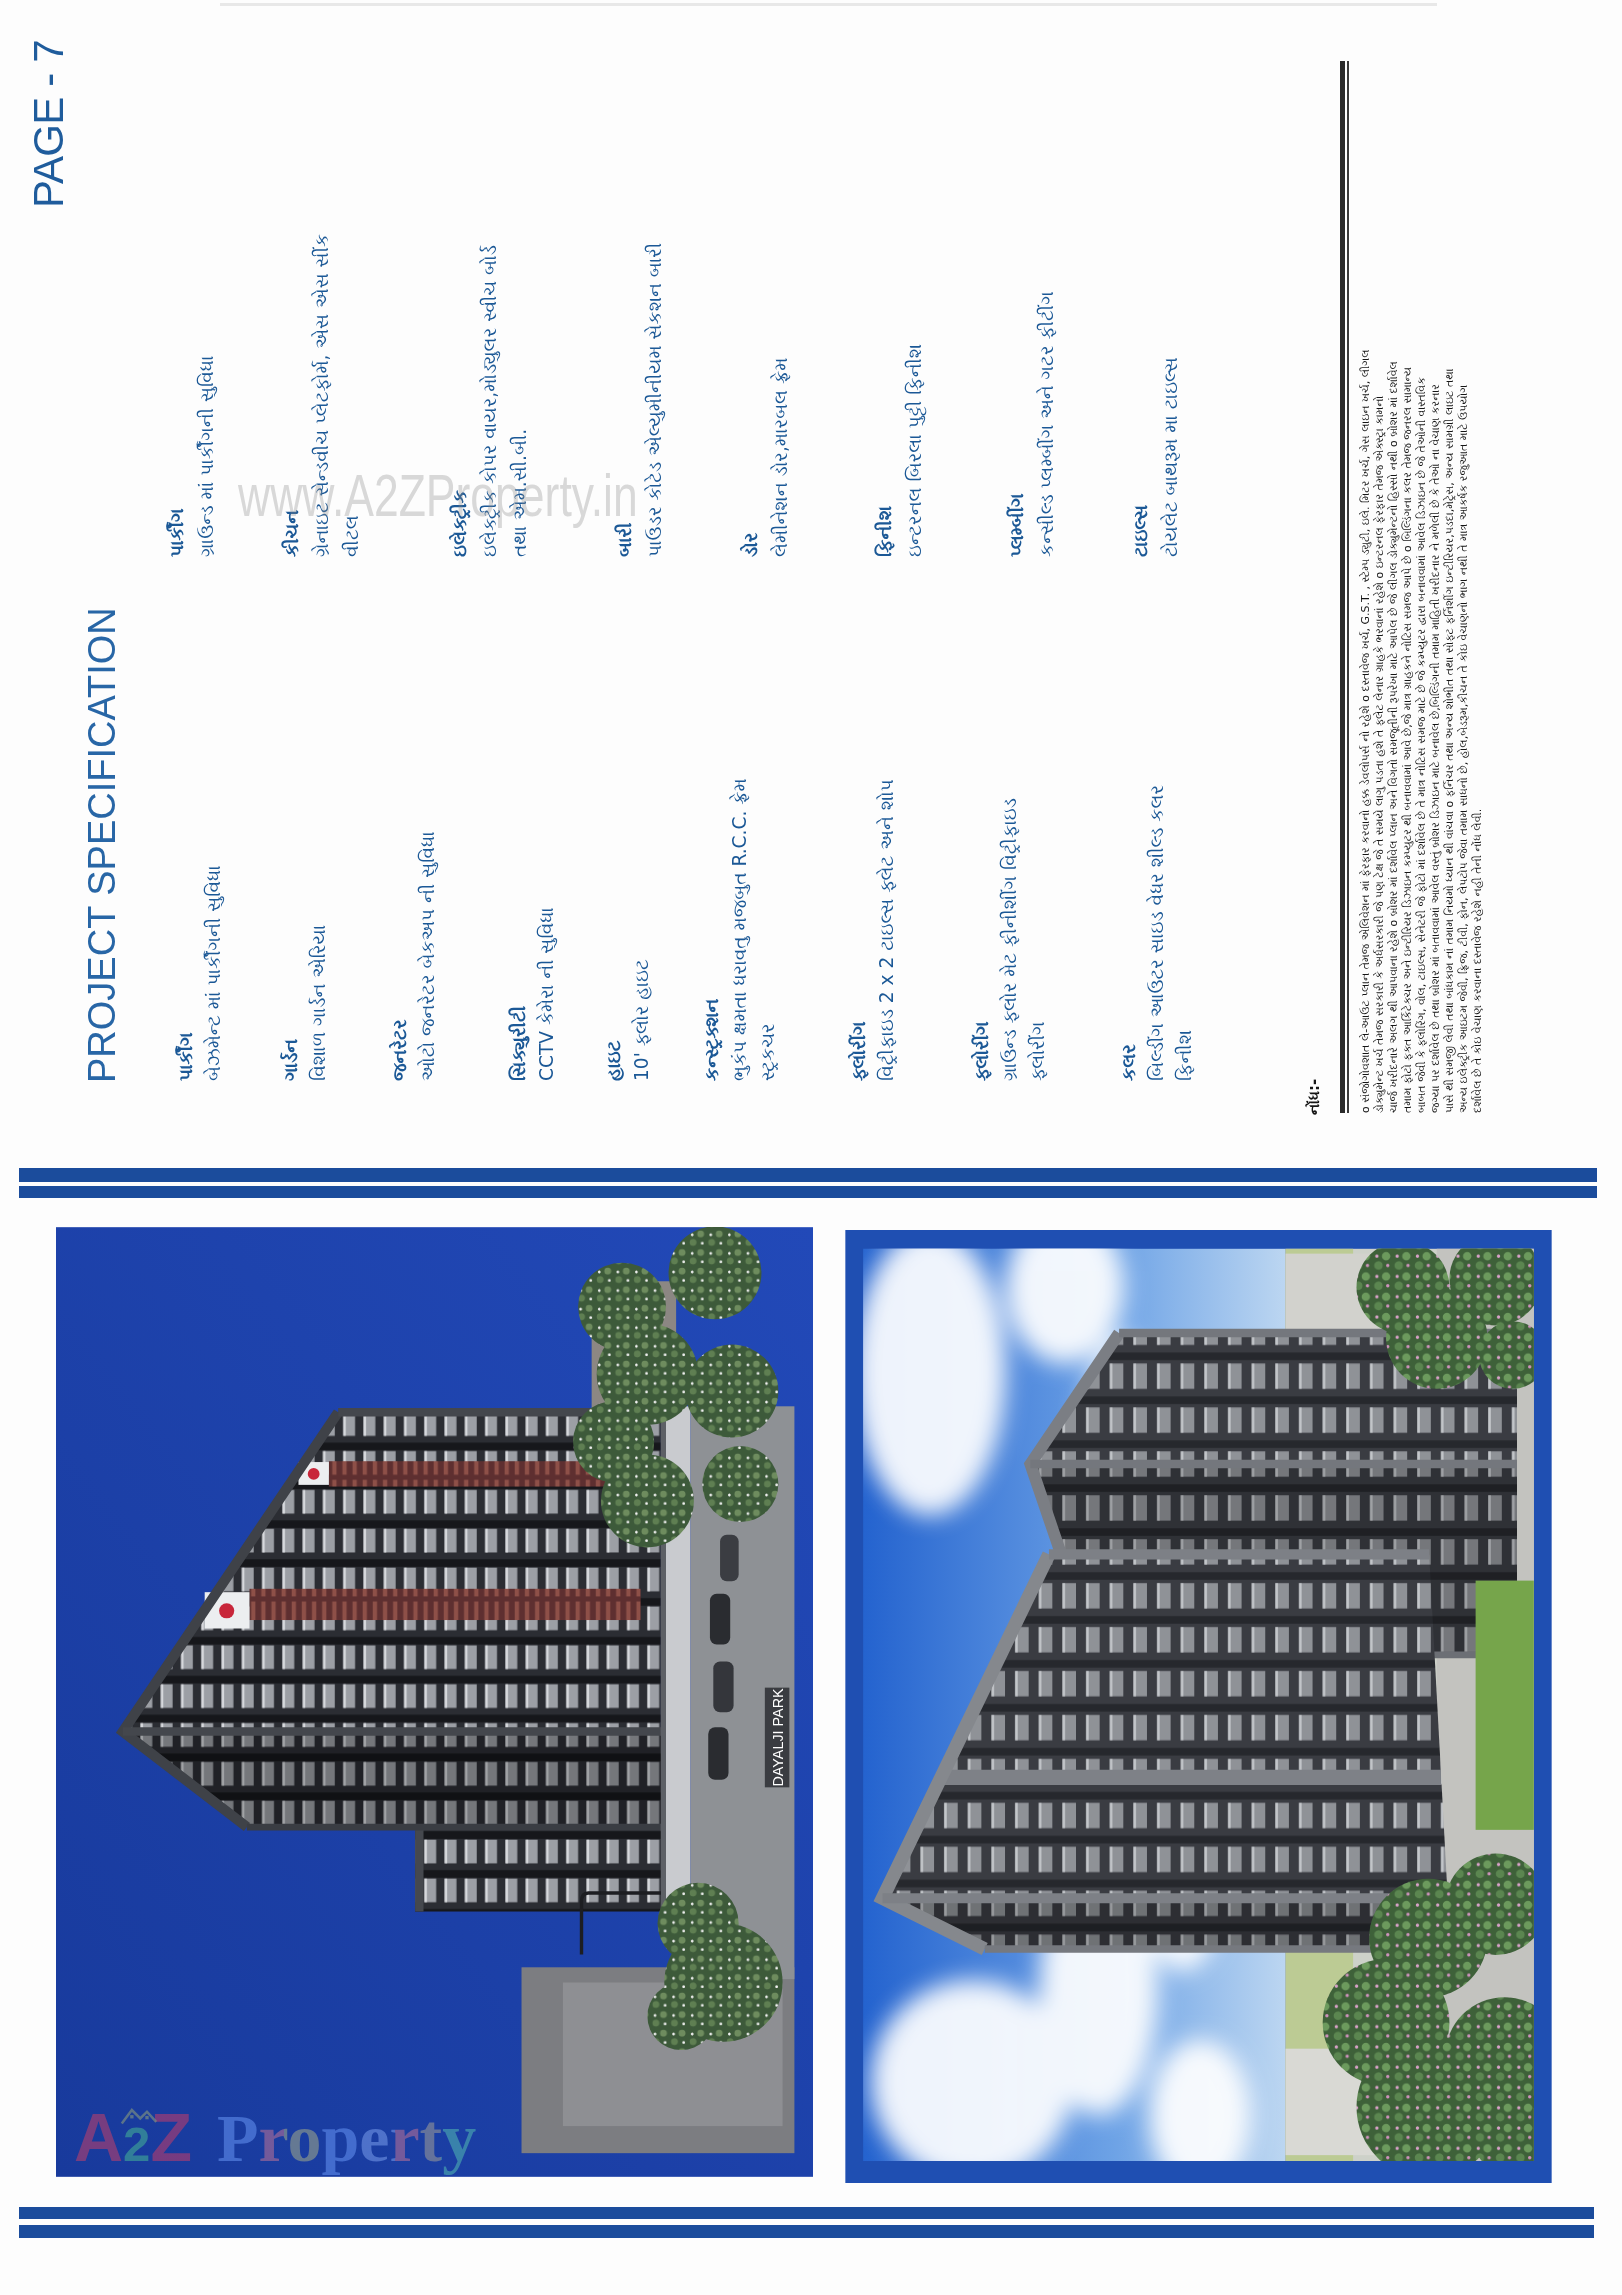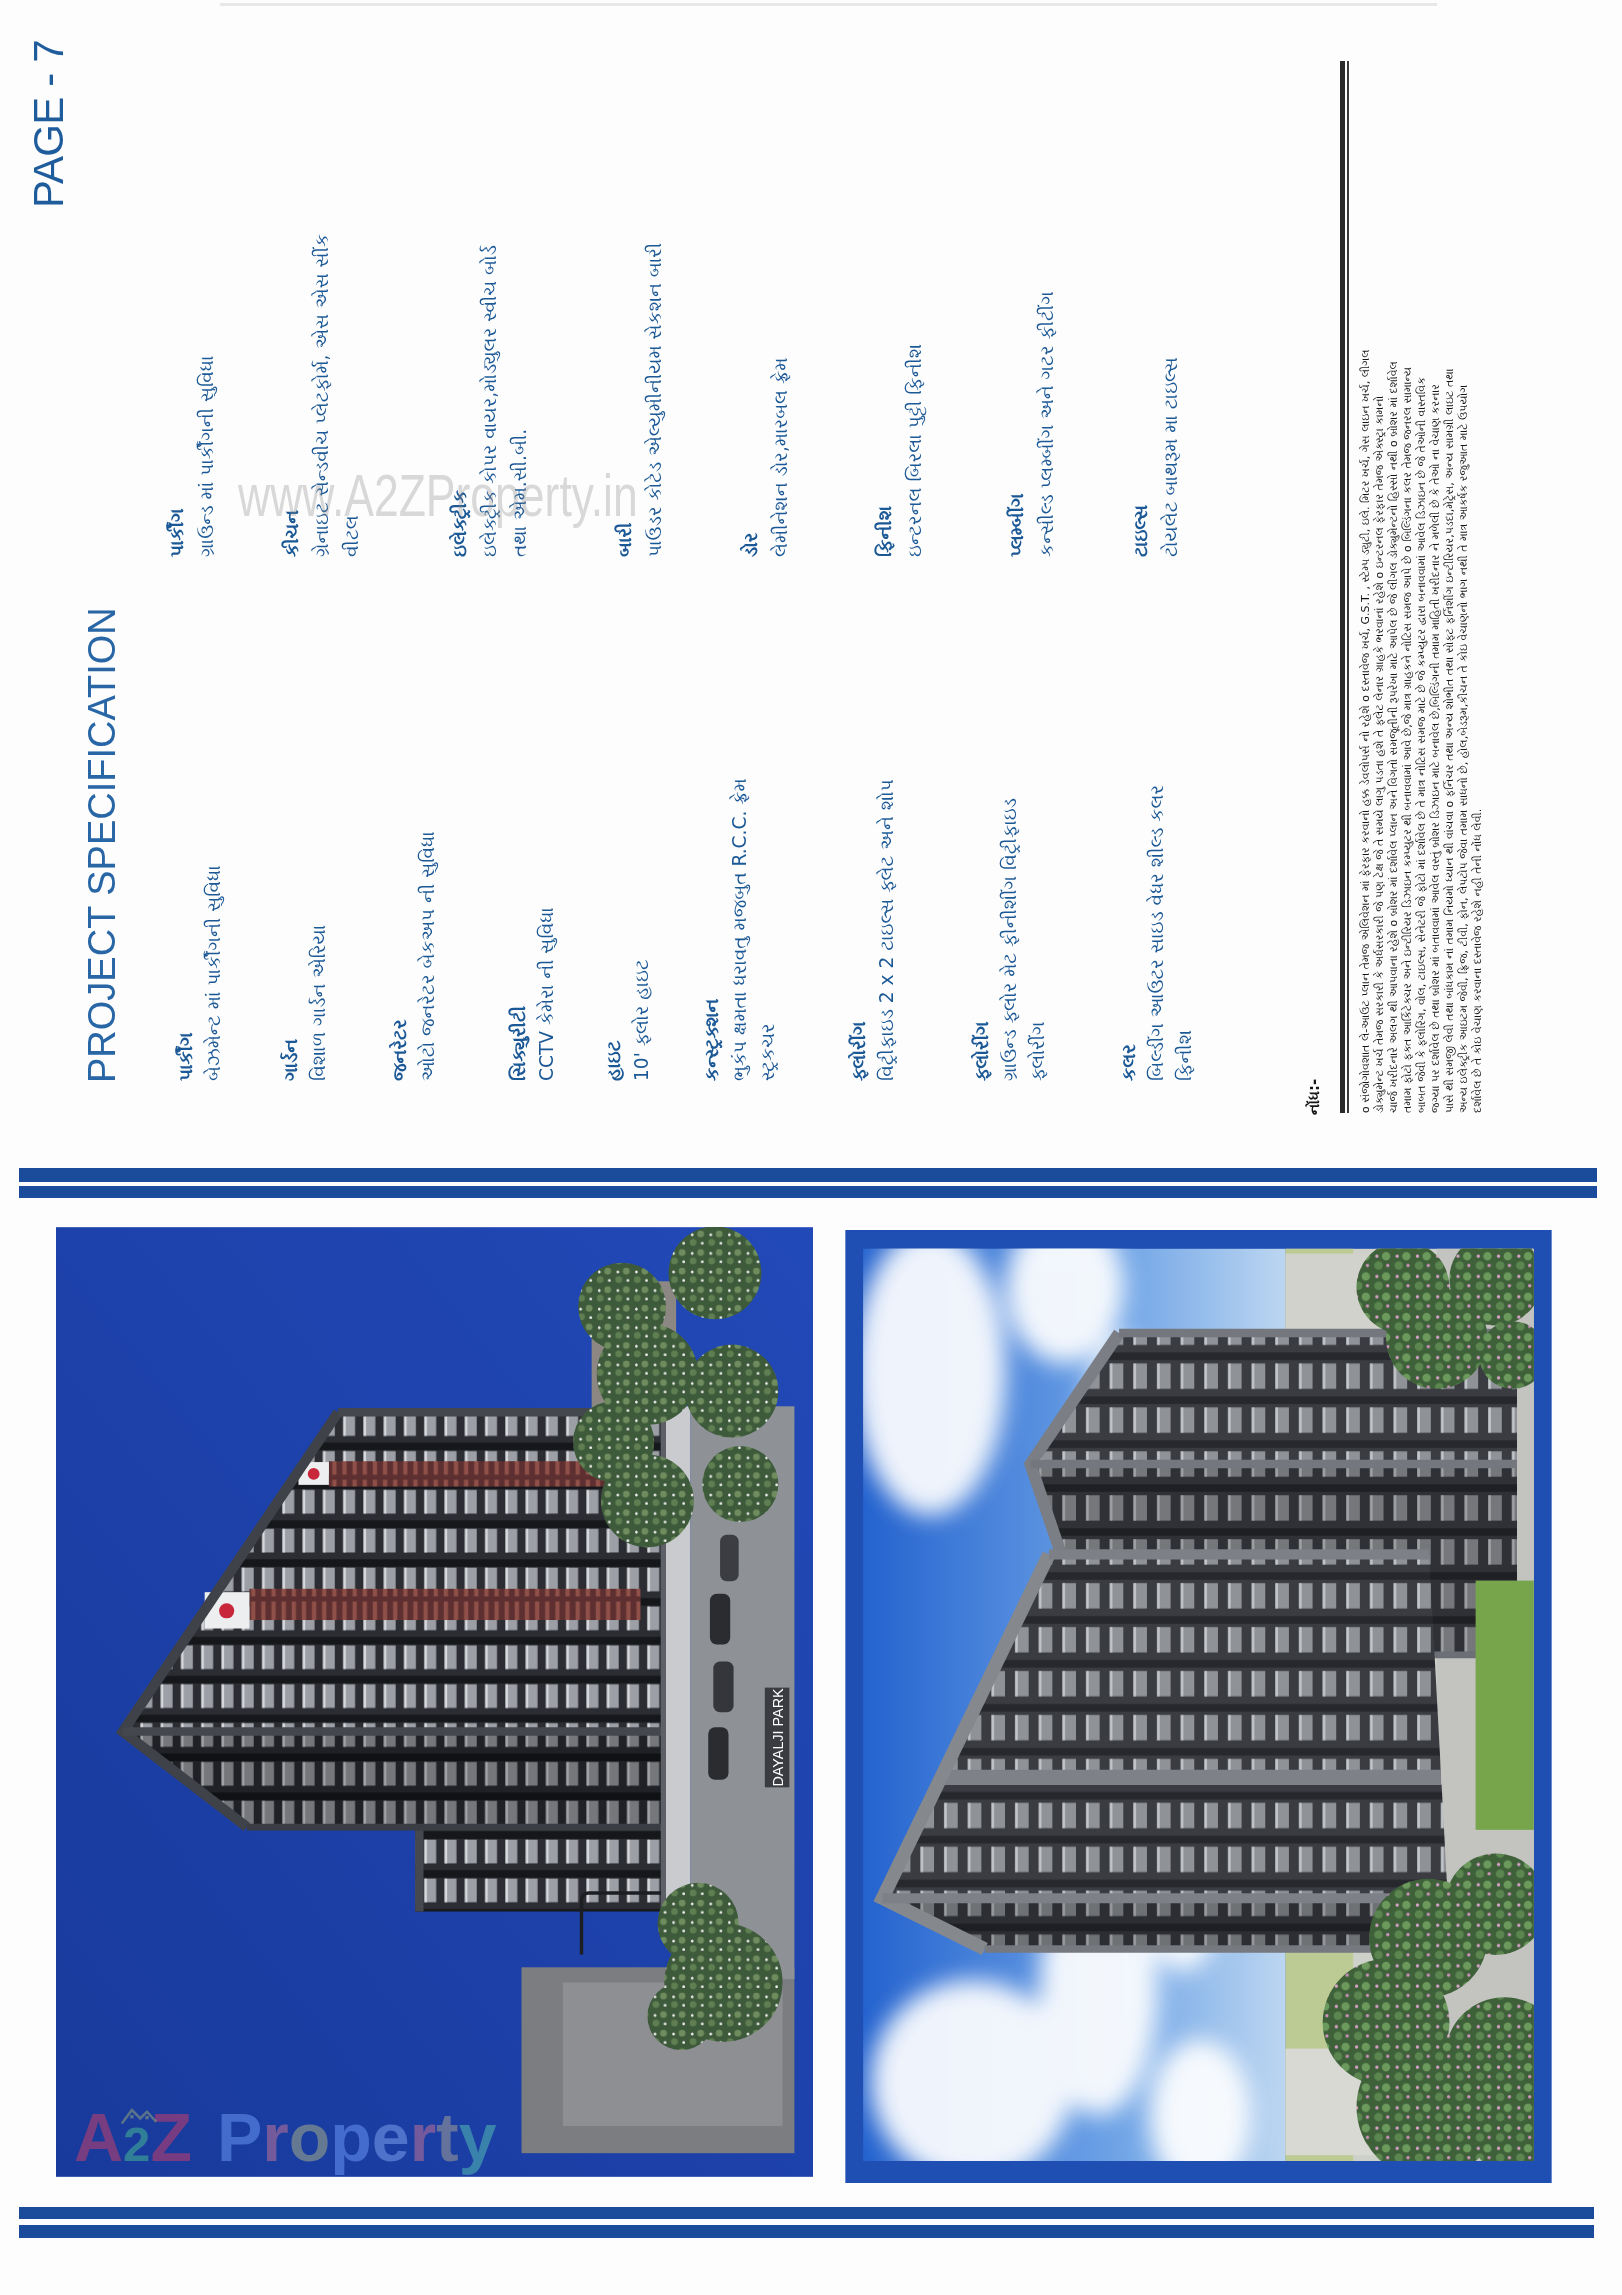--- a/index.html
+++ b/index.html
@@ -68,21 +68,21 @@
   .wm-2 { color:rgba(64,168,150,0.62); font-size:49px; }
   .wm-z { color:rgba(196,60,104,0.55); }
   .wm-word {
     margin-left:25px;
     background:linear-gradient(90deg,
       #5a86e6 0%, #5a86e6 16.2%, #a46a98 16.2%, #a46a98 25.7%,
       #8e9a8c 25.7%, #8e9a8c 40.5%, #5a86e6 40.5%, #5a86e6 55.4%,
       #6b8ee0 55.4%, #6b8ee0 68.9%, #a46a98 68.9%, #a46a98 78.4%,
       #8c8f98 78.4%, #8c8f98 86.5%, #4aa7b0 86.5%, #4aa7b0 100%);
     -webkit-background-clip:text; background-clip:text;
-    color:transparent; opacity:0.65;
+    color:transparent; opacity:0.65;font-family:Liberation Serif, serif;
   }
   .wm-roof { position:absolute; left:46px; top:1.7px; }
   .scan-edge { position:absolute; left:220px; top:3.4px; width:1217px; height:2.5px; background:#e8e8e8; }
 </style>
 </head>
 <body>
 
 <div class="scan-edge"></div>
 
 <div id="sheet">

